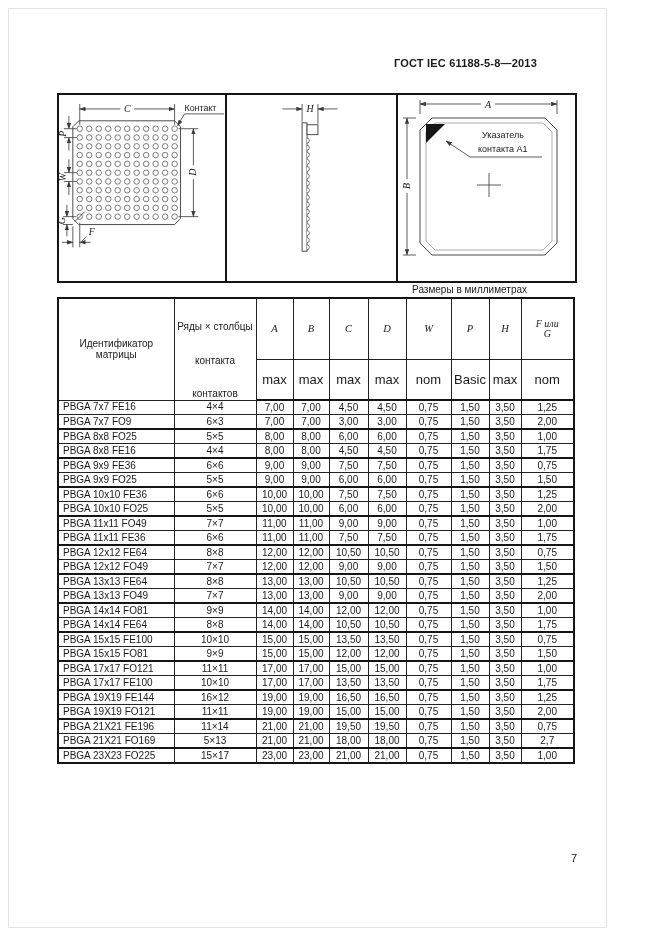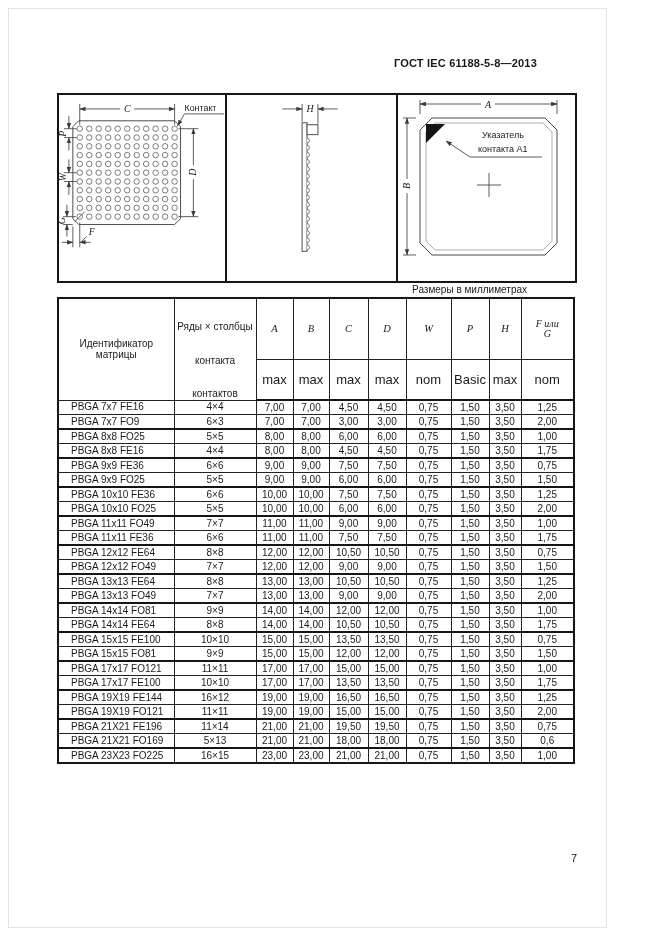--- a/index.html
+++ b/index.html
@@ -38,21 +38,21 @@
   table.spec th, table.spec td {
     border:1px solid #222; padding:0; text-align:center; vertical-align:middle;
     font-weight:normal; overflow:hidden; white-space:nowrap;
   }
   thead tr.main th { height:24px; font-size:10px; line-height:1.1; }
   thead tr.sub  th { height:11px; font-size:13px; border-bottom:2px solid #151515; }
   th .dim-letter, .fg-cell { font-style:italic; font-family:"Liberation Serif", serif; font-size:10.5px; }
   .fg-cell span { display:block; line-height:1.0; }
   .matrix-head span { display:block; line-height:1.15;margin-top:22px; }
   tbody td { height:13px; line-height:1; font-size:10px; }
-  tbody td.id-cell { text-align:left; padding-left:12px; }
+  tbody td.id-cell { text-align:left; padding-left:4px; }
   tbody tr.group-start td { border-top:2px solid #151515; }
 
   .page-num { position:absolute; top:852px; left:571px; font-size:11px; }
 </style>
 </head>
 <body>
 
 <div class="page">
   <div class="scan-frame"></div>
 
@@ -631,25 +631,25 @@
         <tr>
           <td class="id-cell">PBGA 21X21 FO169</td>
           <td>5×13</td>
           <td>21,00</td>
           <td>21,00</td>
           <td>18,00</td>
           <td>18,00</td>
           <td>0,75</td>
           <td>1,50</td>
           <td>3,50</td>
-          <td>0,6</td>
+          <td>2,7</td>
         </tr>
         <tr class="group-start">
           <td class="id-cell">PBGA 23X23 FO225</td>
-          <td>16×15</td>
+          <td>15×17</td>
           <td>23,00</td>
           <td>23,00</td>
           <td>21,00</td>
           <td>21,00</td>
           <td>0,75</td>
           <td>1,50</td>
           <td>3,50</td>
           <td>1,00</td>
         </tr>
       </tbody>

